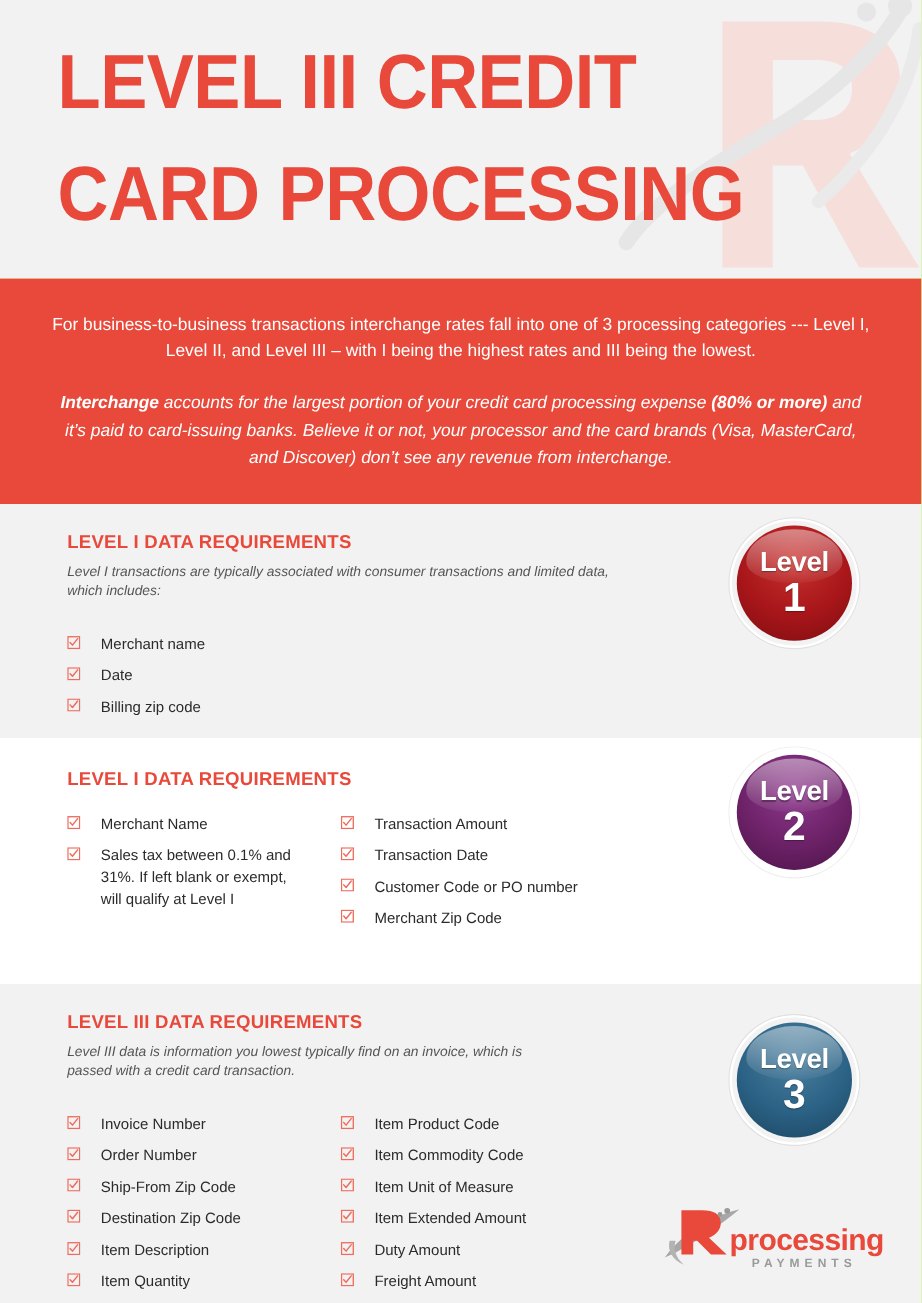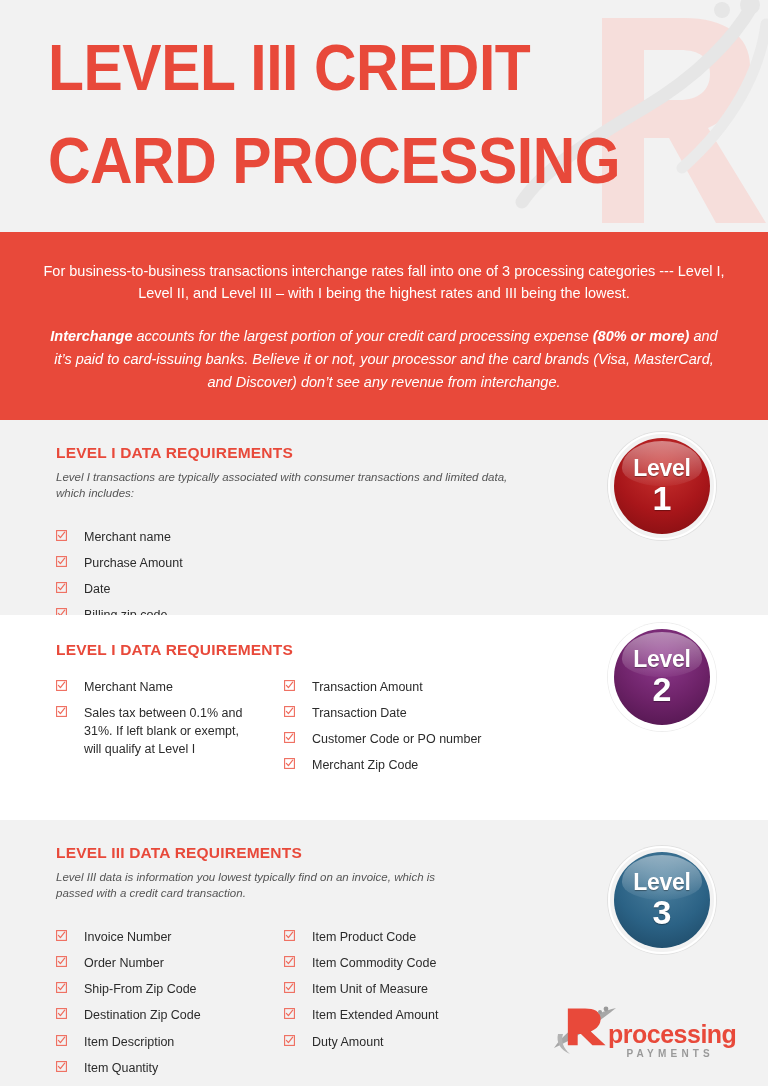--- a/index.html
+++ b/index.html
@@ -276,29 +276,20 @@
               </span>
             <span class="check-label">Merchant name</span>
           </div>
           <div class="check-item">
             <span class="checkbox">
                 <svg width="11" height="11" viewBox="0 0 11 11">
                   <rect x="0.6" y="0.6" width="9.8" height="9.8" fill="none" stroke="#ef6b5c" stroke-width="1.1"></rect>
                   <path d="M2.4 5.4 L4.4 7.6 L8.7 2.2" fill="none" stroke="#ef6b5c" stroke-width="1.2" stroke-linecap="round" stroke-linejoin="round"></path>
                 </svg>
               </span>
-            <span class="check-label">Purchase Amount</span>
-          </div>
-          <div class="check-item">
-            <span class="checkbox">
-                <svg width="11" height="11" viewBox="0 0 11 11">
-                  <rect x="0.6" y="0.6" width="9.8" height="9.8" fill="none" stroke="#ef6b5c" stroke-width="1.1"></rect>
-                  <path d="M2.4 5.4 L4.4 7.6 L8.7 2.2" fill="none" stroke="#ef6b5c" stroke-width="1.2" stroke-linecap="round" stroke-linejoin="round"></path>
-                </svg>
-              </span>
             <span class="check-label">Date</span>
           </div>
           <div class="check-item">
             <span class="checkbox">
                 <svg width="11" height="11" viewBox="0 0 11 11">
                   <rect x="0.6" y="0.6" width="9.8" height="9.8" fill="none" stroke="#ef6b5c" stroke-width="1.1"></rect>
                   <path d="M2.4 5.4 L4.4 7.6 L8.7 2.2" fill="none" stroke="#ef6b5c" stroke-width="1.2" stroke-linecap="round" stroke-linejoin="round"></path>
                 </svg>
               </span>
             <span class="check-label">Billing zip code</span>
@@ -493,20 +484,29 @@
             <span class="check-label">Item Extended Amount</span>
           </div>
           <div class="check-item">
             <span class="checkbox">
                 <svg width="11" height="11" viewBox="0 0 11 11">
                   <rect x="0.6" y="0.6" width="9.8" height="9.8" fill="none" stroke="#ef6b5c" stroke-width="1.1"></rect>
                   <path d="M2.4 5.4 L4.4 7.6 L8.7 2.2" fill="none" stroke="#ef6b5c" stroke-width="1.2" stroke-linecap="round" stroke-linejoin="round"></path>
                 </svg>
               </span>
             <span class="check-label">Duty Amount</span>
+          </div>
+          <div class="check-item">
+            <span class="checkbox">
+                <svg width="11" height="11" viewBox="0 0 11 11">
+                  <rect x="0.6" y="0.6" width="9.8" height="9.8" fill="none" stroke="#ef6b5c" stroke-width="1.1"></rect>
+                  <path d="M2.4 5.4 L4.4 7.6 L8.7 2.2" fill="none" stroke="#ef6b5c" stroke-width="1.2" stroke-linecap="round" stroke-linejoin="round"></path>
+                </svg>
+              </span>
+            <span class="check-label">Freight Amount</span>
           </div>
         </div>
       </div>
     </div>
 
     <div class="badge badge-3">
       <div class="badge-disc disc-blue">
           <span class="badge-gloss"></span>
         </div>
       <div class="badge-ring"></div>

